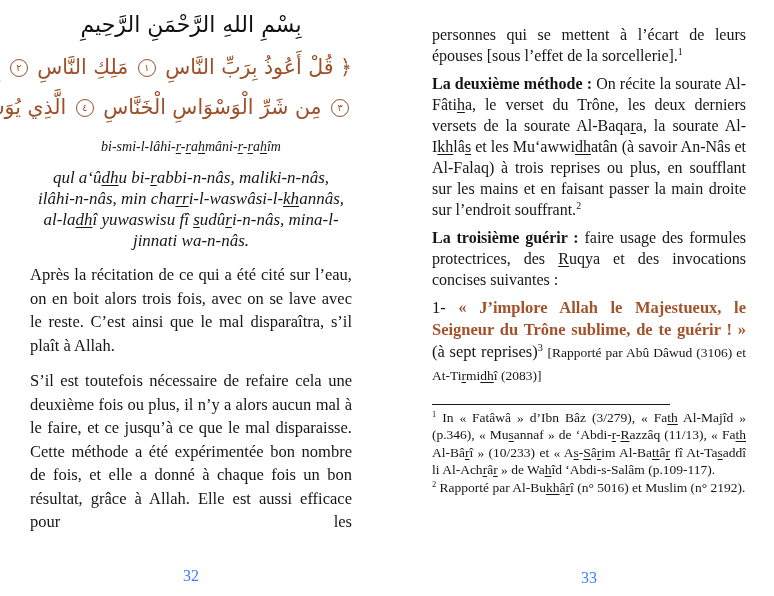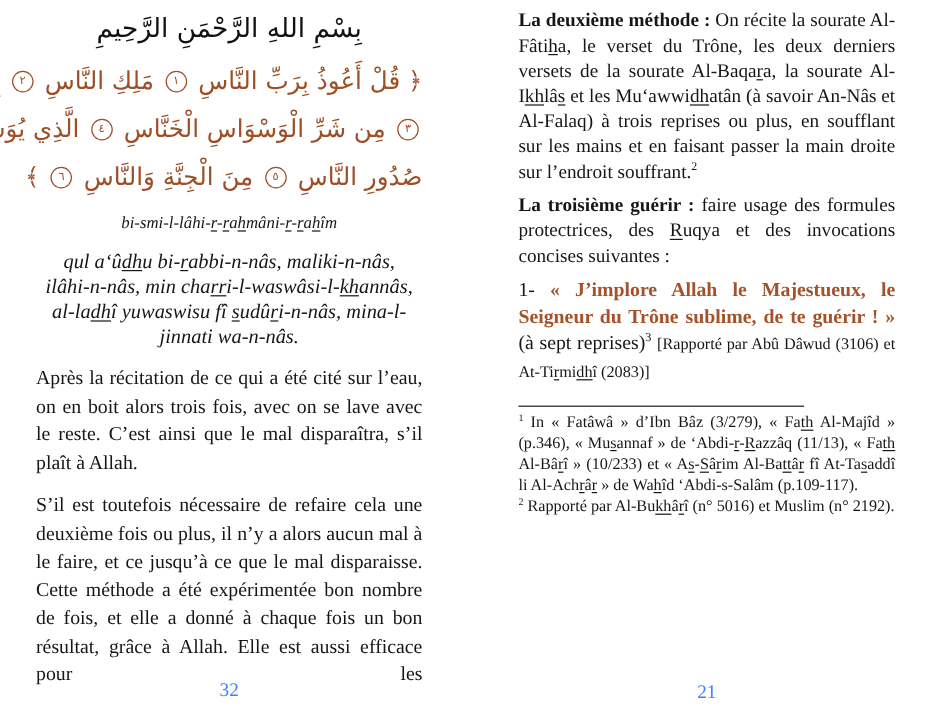--- a/index.html
+++ b/index.html
@@ -48,49 +48,49 @@
 <body>
 
 <div class="book">
 
   <div class="page page-left">
     <div class="basmala">بِسْمِ اللهِ الرَّحْمَنِ الرَّحِيمِ</div>
 
     <div class="quran">
         <div class="line">﴿ قُلْ أَعُوذُ بِرَبِّ النَّاسِ <span class="aya">١</span> مَلِكِ النَّاسِ <span class="aya">٢</span> إِلَهِ النَّاسِ</div>
         <div class="line"><span class="aya">٣</span> مِن شَرِّ الْوَسْوَاسِ الْخَنَّاسِ <span class="aya">٤</span> الَّذِي يُوَسْوِسُ فِي</div>
-        <div class="line">صُدُورِ النَّاسِ <span class="aya">٥</span> مِنَ الْجِنَّةِ وَالنَّاسِ <span class="aya">٦</span> ﴾</div>
       </div>
 
     <div class="translit-basmala">bi-smi-l-lâhi-<u>r</u>-<u>r</u>a<u>h</u>mâni-<u>r</u>-<u>r</u>a<u>h</u>îm</div>
 
     <div class="translit">
         <div class="tline">qul a‘û<u>dh</u>u bi-<u>r</u>abbi-n-nâs, maliki-n-nâs,</div>
         <div class="tline">ilâhi-n-nâs, min cha<u>rr</u>i-l-waswâsi-l-<u>kh</u>annâs,</div>
         <div class="tline">al-la<u>dh</u>î yuwaswisu fî <u>s</u>udû<u>r</u>i-n-nâs, mina-l-</div>
         <div class="tline">jinnati wa-n-nâs.</div>
       </div>
 
     <p class="para">Après la récitation de ce qui a été cité sur l’eau, on en boit alors trois fois, avec on se lave avec le reste. C’est ainsi que le mal disparaîtra, s’il plaît à Allah.</p>
     <p class="para jlast">S’il est toutefois nécessaire de refaire cela une deuxième fois ou plus, il n’y a alors aucun mal à le faire, et ce jusqu’à ce que le mal disparaisse. Cette méthode a été expérimentée bon nombre de fois, et elle a donné à chaque fois un bon résultat, grâce à Allah. Elle est aussi efficace pour les</p>
 
     <div class="pagenum">32</div>
   </div>
 
   <div class="page page-right">
+    <p class="rp rp-first">personnes qui se mettent à l’écart de leurs épouses [sous l’effet de la sorcellerie].<sup>1</sup></p>
 
     <p class="rp"><b>La deuxième méthode :</b> On récite la sourate Al-Fâti<u>h</u>a, le verset du Trône, les deux derniers versets de la sourate Al-Baqa<u>r</u>a, la sourate Al-I<u>kh</u>lâ<u>s</u> et les Mu‘awwi<u>dh</u>atân (à savoir An-Nâs et Al-Falaq) à trois reprises ou plus, en soufflant sur les mains et en faisant passer la main droite sur l’endroit souffrant.<sup>2</sup></p>
 
     <p class="rp"><b>La troisième guérir :</b> faire usage des formules protectrices, des <u>R</u>uqya et des invocations concises suivantes :</p>
 
     <p class="item">1- <span class="q">« J’implore Allah le Majestueux, le Seigneur du Trône sublime, de te guérir ! »</span> (à sept reprises)<sup>3</sup> <span class="cite">[Rapporté par Abû Dâwud (3106) et At-Ti<u>r</u>mi<u>dh</u>î (2083)]</span></p>
 
     <div class="fnrule"></div>
 
     <div class="footnotes">
         <div class="footnote"><sup>1</sup> In « Fatâwâ » d’Ibn Bâz (3/279), « Fa<u>th</u> Al-Majîd » (p.346), « Mu<u>s</u>annaf » de ‘Abdi-<u>r</u>-<u>R</u>azzâq (11/13), « Fa<u>th</u> Al-Bâ<u>r</u>î » (10/233) et « A<u>s</u>-<u>S</u>â<u>r</u>im Al-Ba<u>tt</u>â<u>r</u> fî At-Ta<u>s</u>addî li Al-Ach<u>r</u>â<u>r</u> » de Wa<u>h</u>îd ‘Abdi-s-Salâm (p.109-117).</div>
         <div class="footnote"><sup>2</sup> Rapporté par Al-Bu<u>kh</u>â<u>r</u>î (n° 5016) et Muslim (n° 2192).</div>
       </div>
 
-    <div class="pagenum">21</div>
+    <div class="pagenum">33</div>
   </div>
 
 </div>
 
 </body></html>

